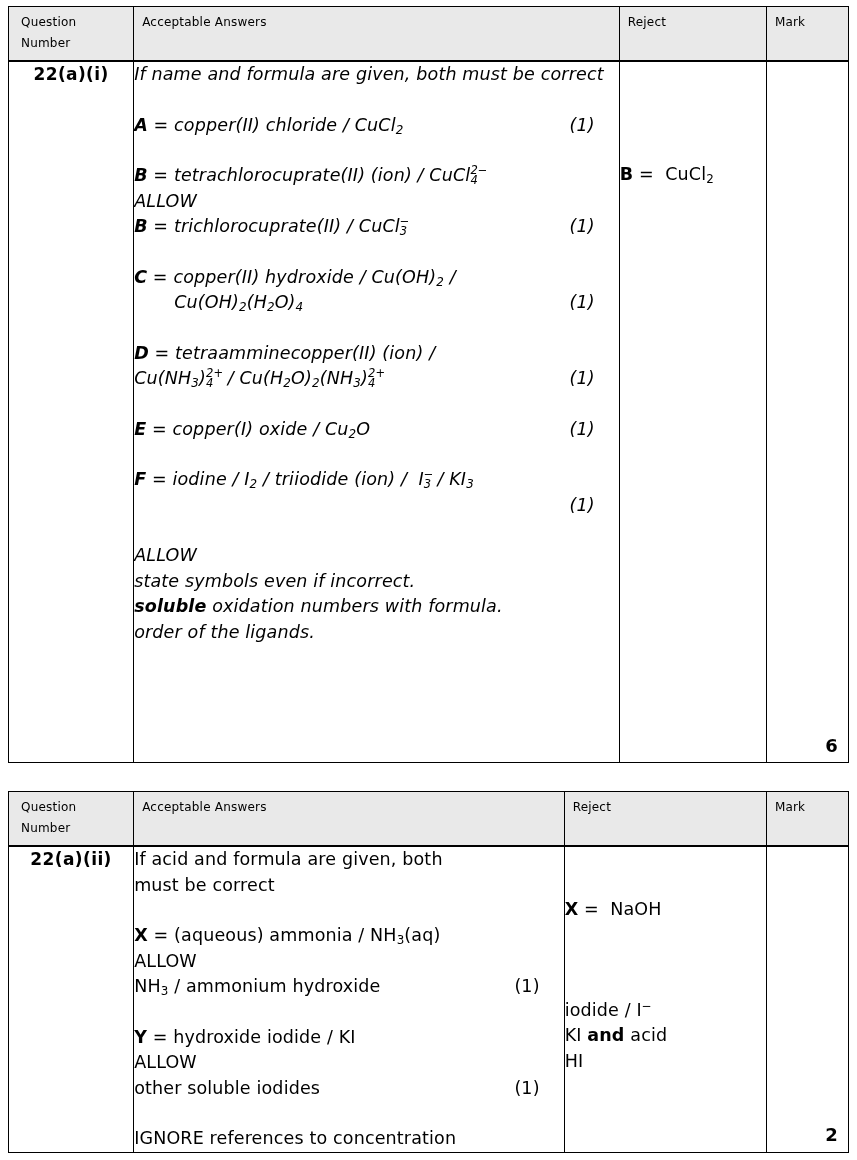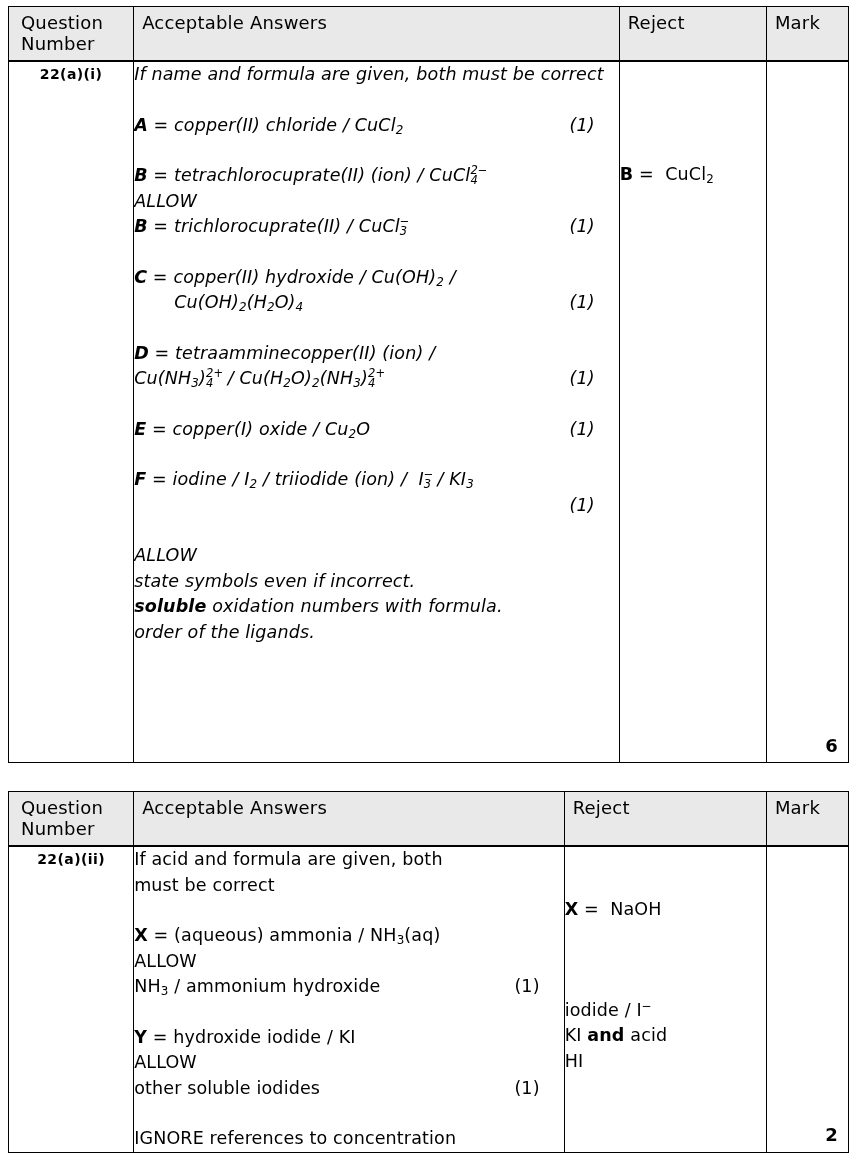--- a/index.html
+++ b/index.html
@@ -32,38 +32,38 @@
   }
   .ms-table td, .ms-table th {
     border: 1px solid #000000;
     vertical-align: top;
     padding: 0;
     background: #ffffff;
   }
   .ms-table .hdr td {
     background: #e9e9e9;
     border-bottom: 2px solid #000000;
-    font-size: 18px;
+    font-size: 12px;
     line-height: 21px;
     padding: 5px 0 6px 8px;
     font-weight: normal;
     letter-spacing: .2px;
   }
   .ms-table .hdr td.c-qn { padding-left: 12px; }
 
   .cell-pad {
     padding: 7px 8px 8px 9px;
     font-size: 17.5px;
     line-height: 25.5px;
     letter-spacing: .15px;
   }
   .c-qn-body {
     text-align: center;
     font-weight: bold;
-    font-size: 14px;
+    font-size: 17px;
     padding-top: 8px;
     letter-spacing: .4px;
   }
   .c-mark-body {
     position: relative;
   }
   .mark-total {
     position: absolute;
     right: 10px;
     bottom: 4px;

